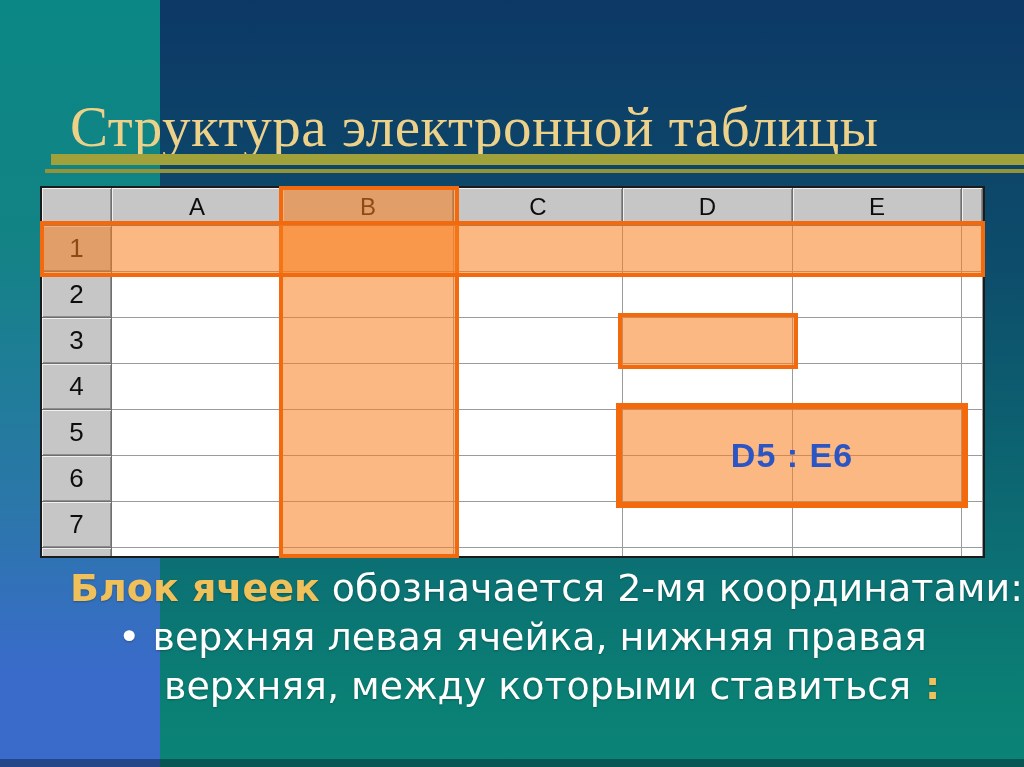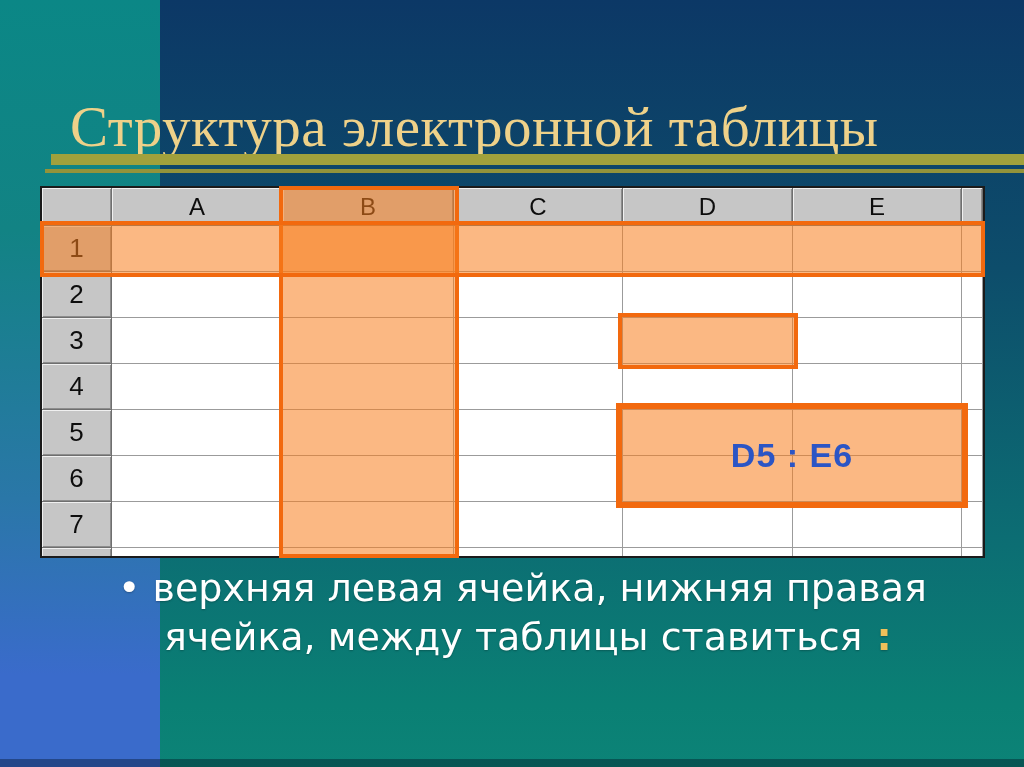--- a/index.html
+++ b/index.html
@@ -166,18 +166,19 @@
   </div>
 
   <div id="hl-col-b" class="hl"></div>
   <div id="hl-row-1" class="hl"></div>
   <div id="hl-cell-d3" class="hl"></div>
   <div id="hl-block" class="hl">
     <span id="block-label">D5 : E6</span>
   </div>
 
   <div id="caption">
+    <p id="cap-line1"><span class="gold">Блок ячеек</span><span> обозначается 2-мя координатами:</span></p>
     <p id="cap-line2">• верхняя левая ячейка, нижняя правая</p>
-    <p id="cap-line3"><span>ячейка, между таблицы ставиться</span><span id="cap-colon" class="gold">:</span></p>
+    <p id="cap-line3"><span>верхняя, между которыми ставиться</span><span id="cap-colon" class="gold">:</span></p>
   </div>
 
   <div id="bottom-shade"></div>
 </div>
 
 </body></html>

